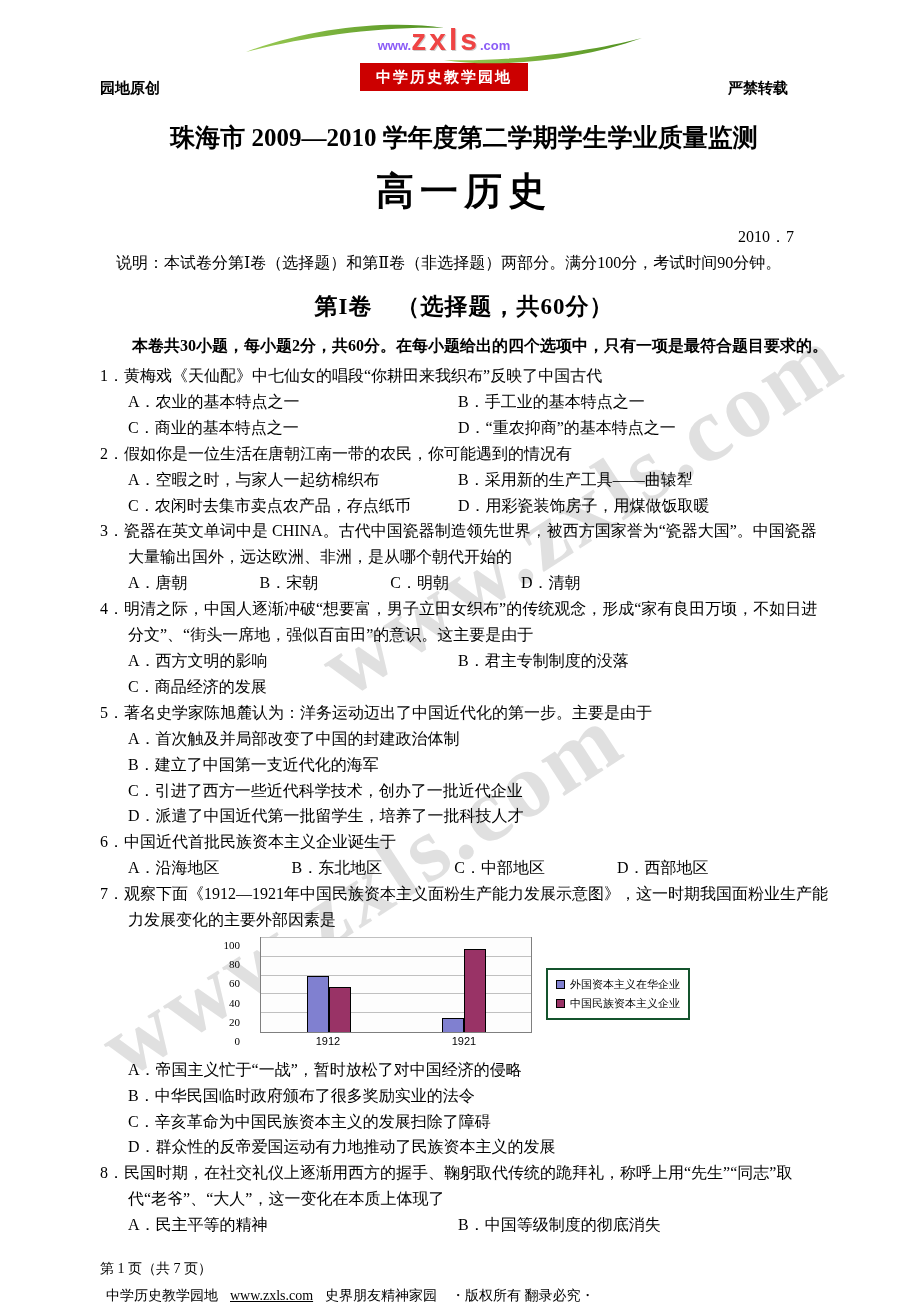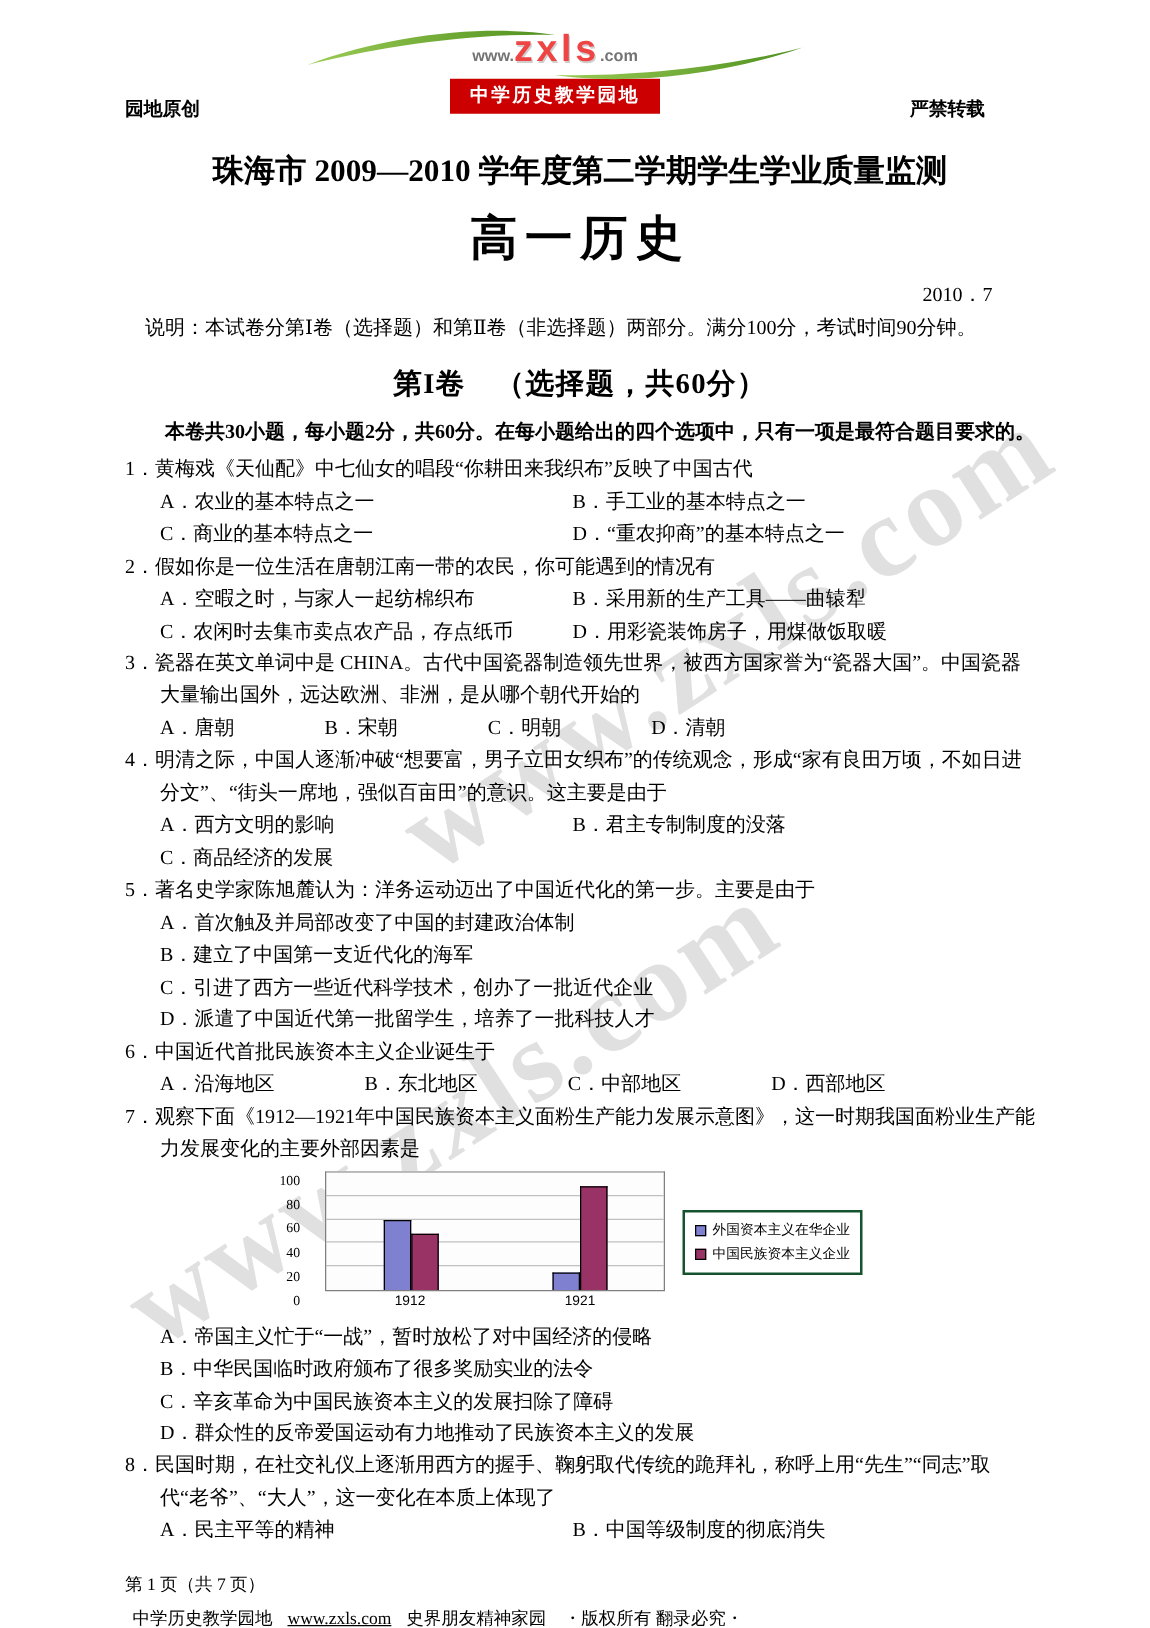--- a/index.html
+++ b/index.html
@@ -24,21 +24,21 @@
   .wm1 { left:110px; top:980px; }
   .wm2 { left:330px; top:600px; }
 
   
   .header { display:flex; justify-content:space-between; align-items:flex-end; height:92px; margin-bottom:2px; }
   .hnote { font-weight:bold; font-size:15px; padding-bottom:4px; }
   .hnote.right { margin-right:40px; }
   .logo { position:relative; width:400px; height:92px; text-align:center; }
   .logo svg { position:absolute; left:0; top:6px; width:400px; height:46px; }
   .logo-text { position:relative; top:4px; color:#8c8c8c; font-family:"Liberation Sans","DejaVu Sans",sans-serif; }
-  .lt-small { font-size:13px; font-weight:bold; color:#737373; }
+  .lt-small { font-size:13px; font-weight:bold; color:#8b5cf6; }
   .lt-big { font-size:30px; font-weight:bold; letter-spacing:3px; color:#ef4444; text-shadow:1px 1px 0 #cfcfcf; }
   .logo-box { display:inline-block; margin-top:2px; background:#cc0000; color:#fff; font-weight:bold;
     font-size:15px; padding:2px 16px; font-family:"Liberation Sans","DejaVu Sans",sans-serif; letter-spacing:2px; }
 
   
   .title { font-size:25px; font-weight:bold; text-align:center; margin:14px 0 2px; }
   .subtitle { font-size:38px; font-weight:bold; text-align:center; margin:0; letter-spacing:6px; }
   .date { text-align:right; padding-right:34px; margin-top:2px; }
   .instructions { margin:0 0 8px; text-indent:1em; }
   .section-title { font-size:23px; font-weight:bold; text-align:center; margin:12px 0 8px; letter-spacing:1px; }

